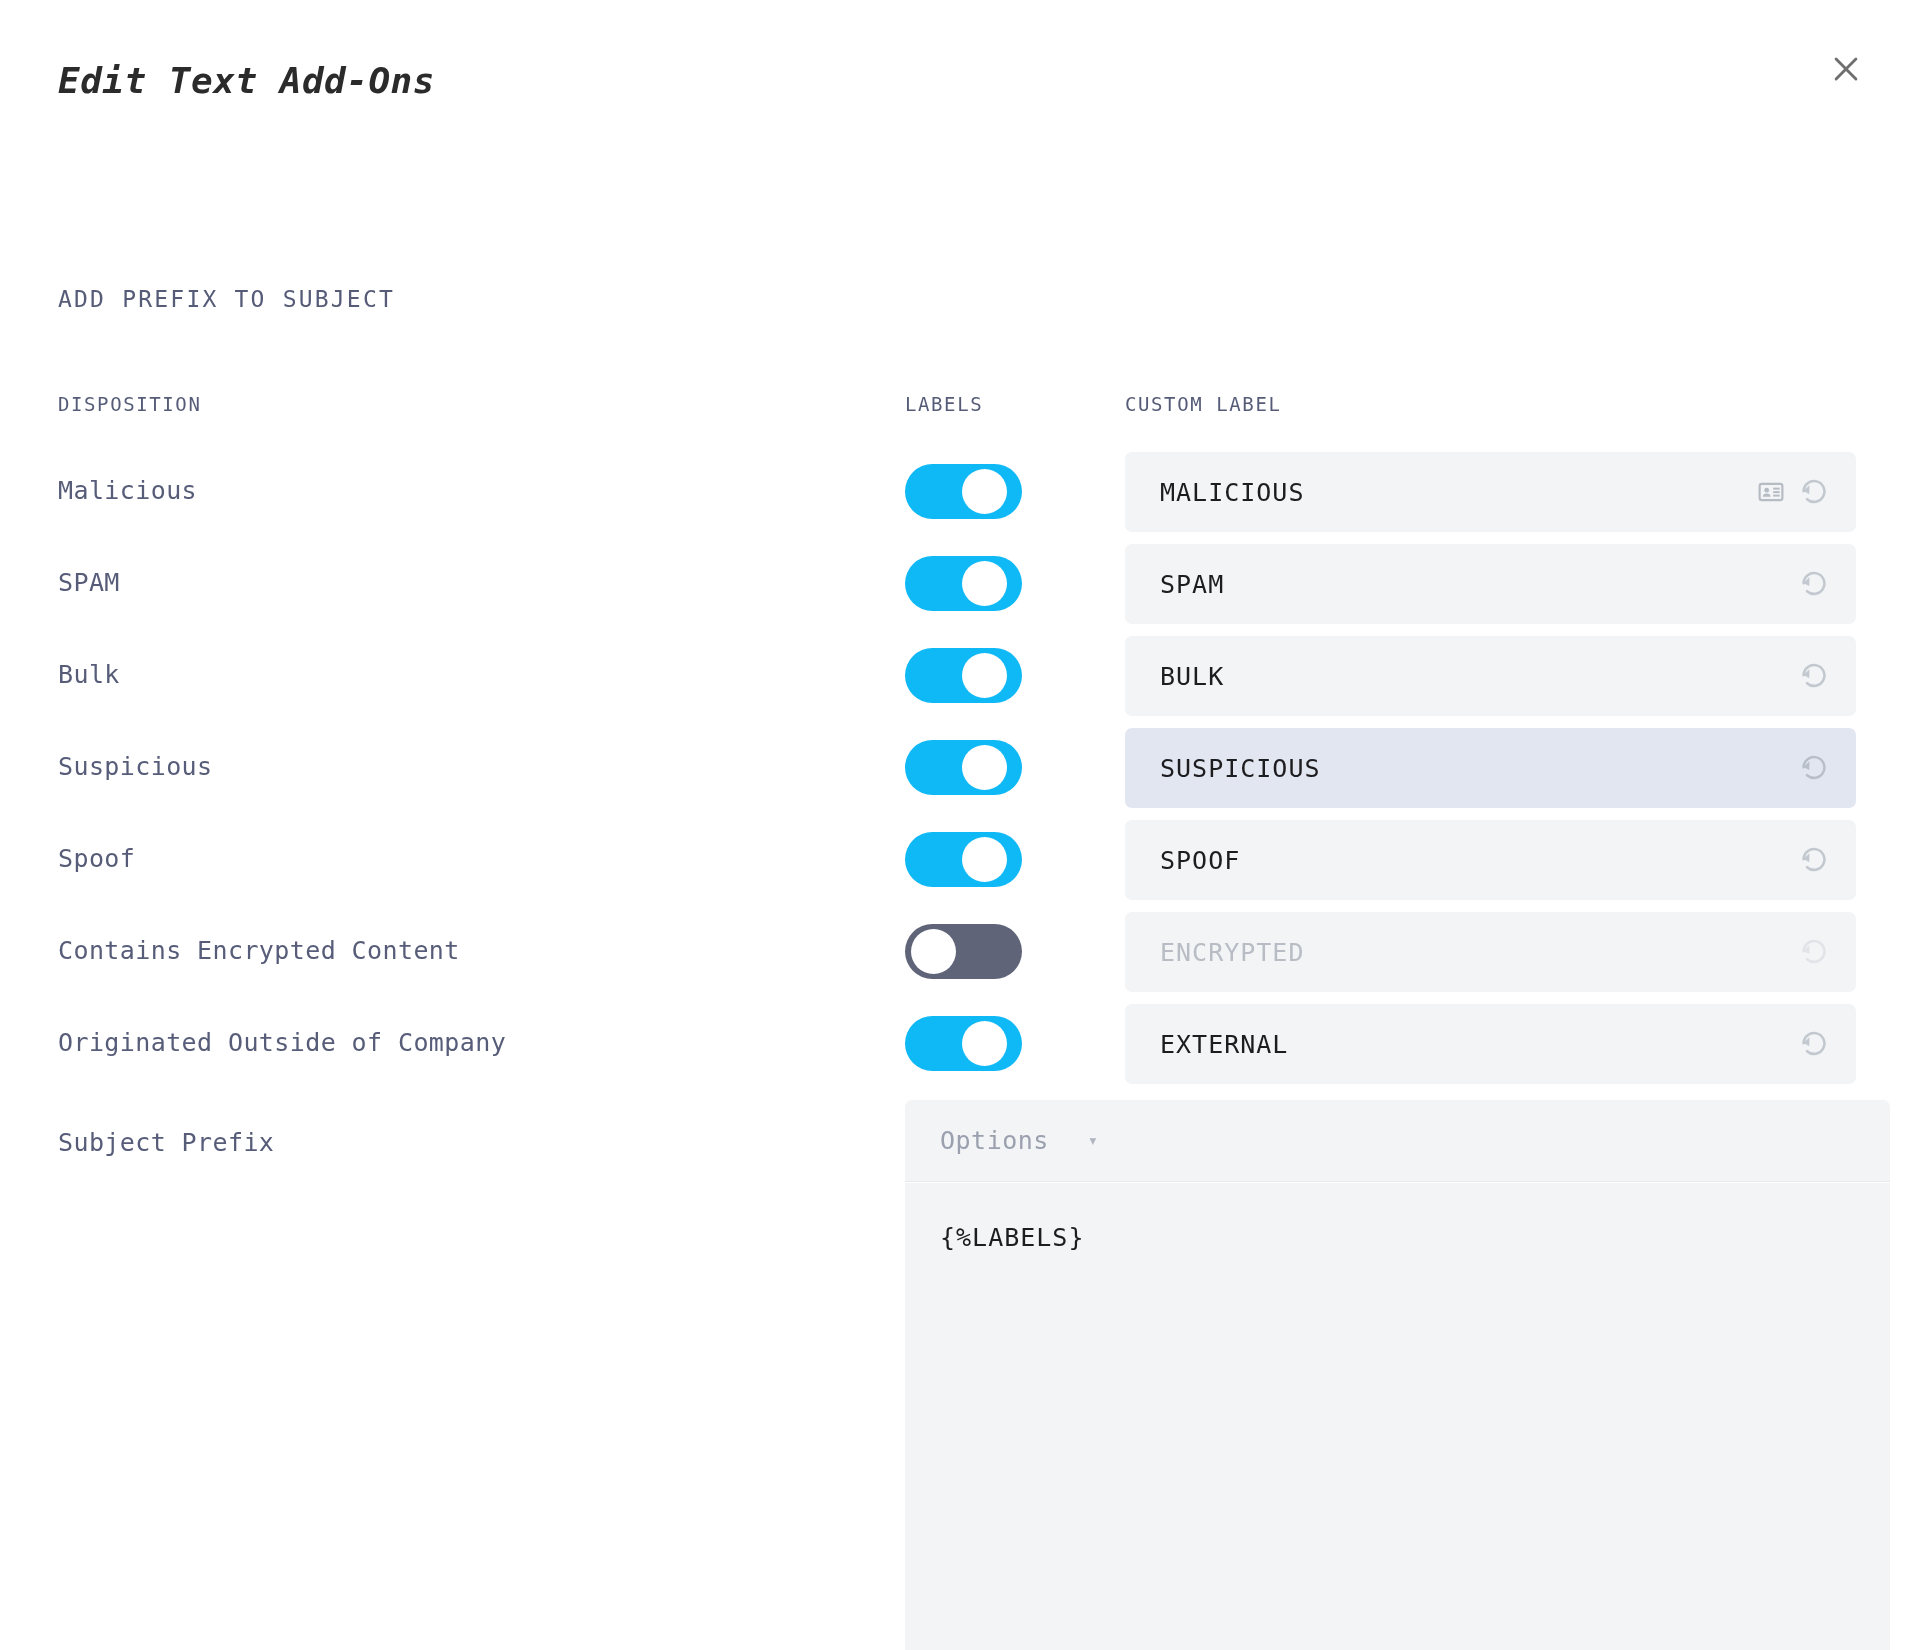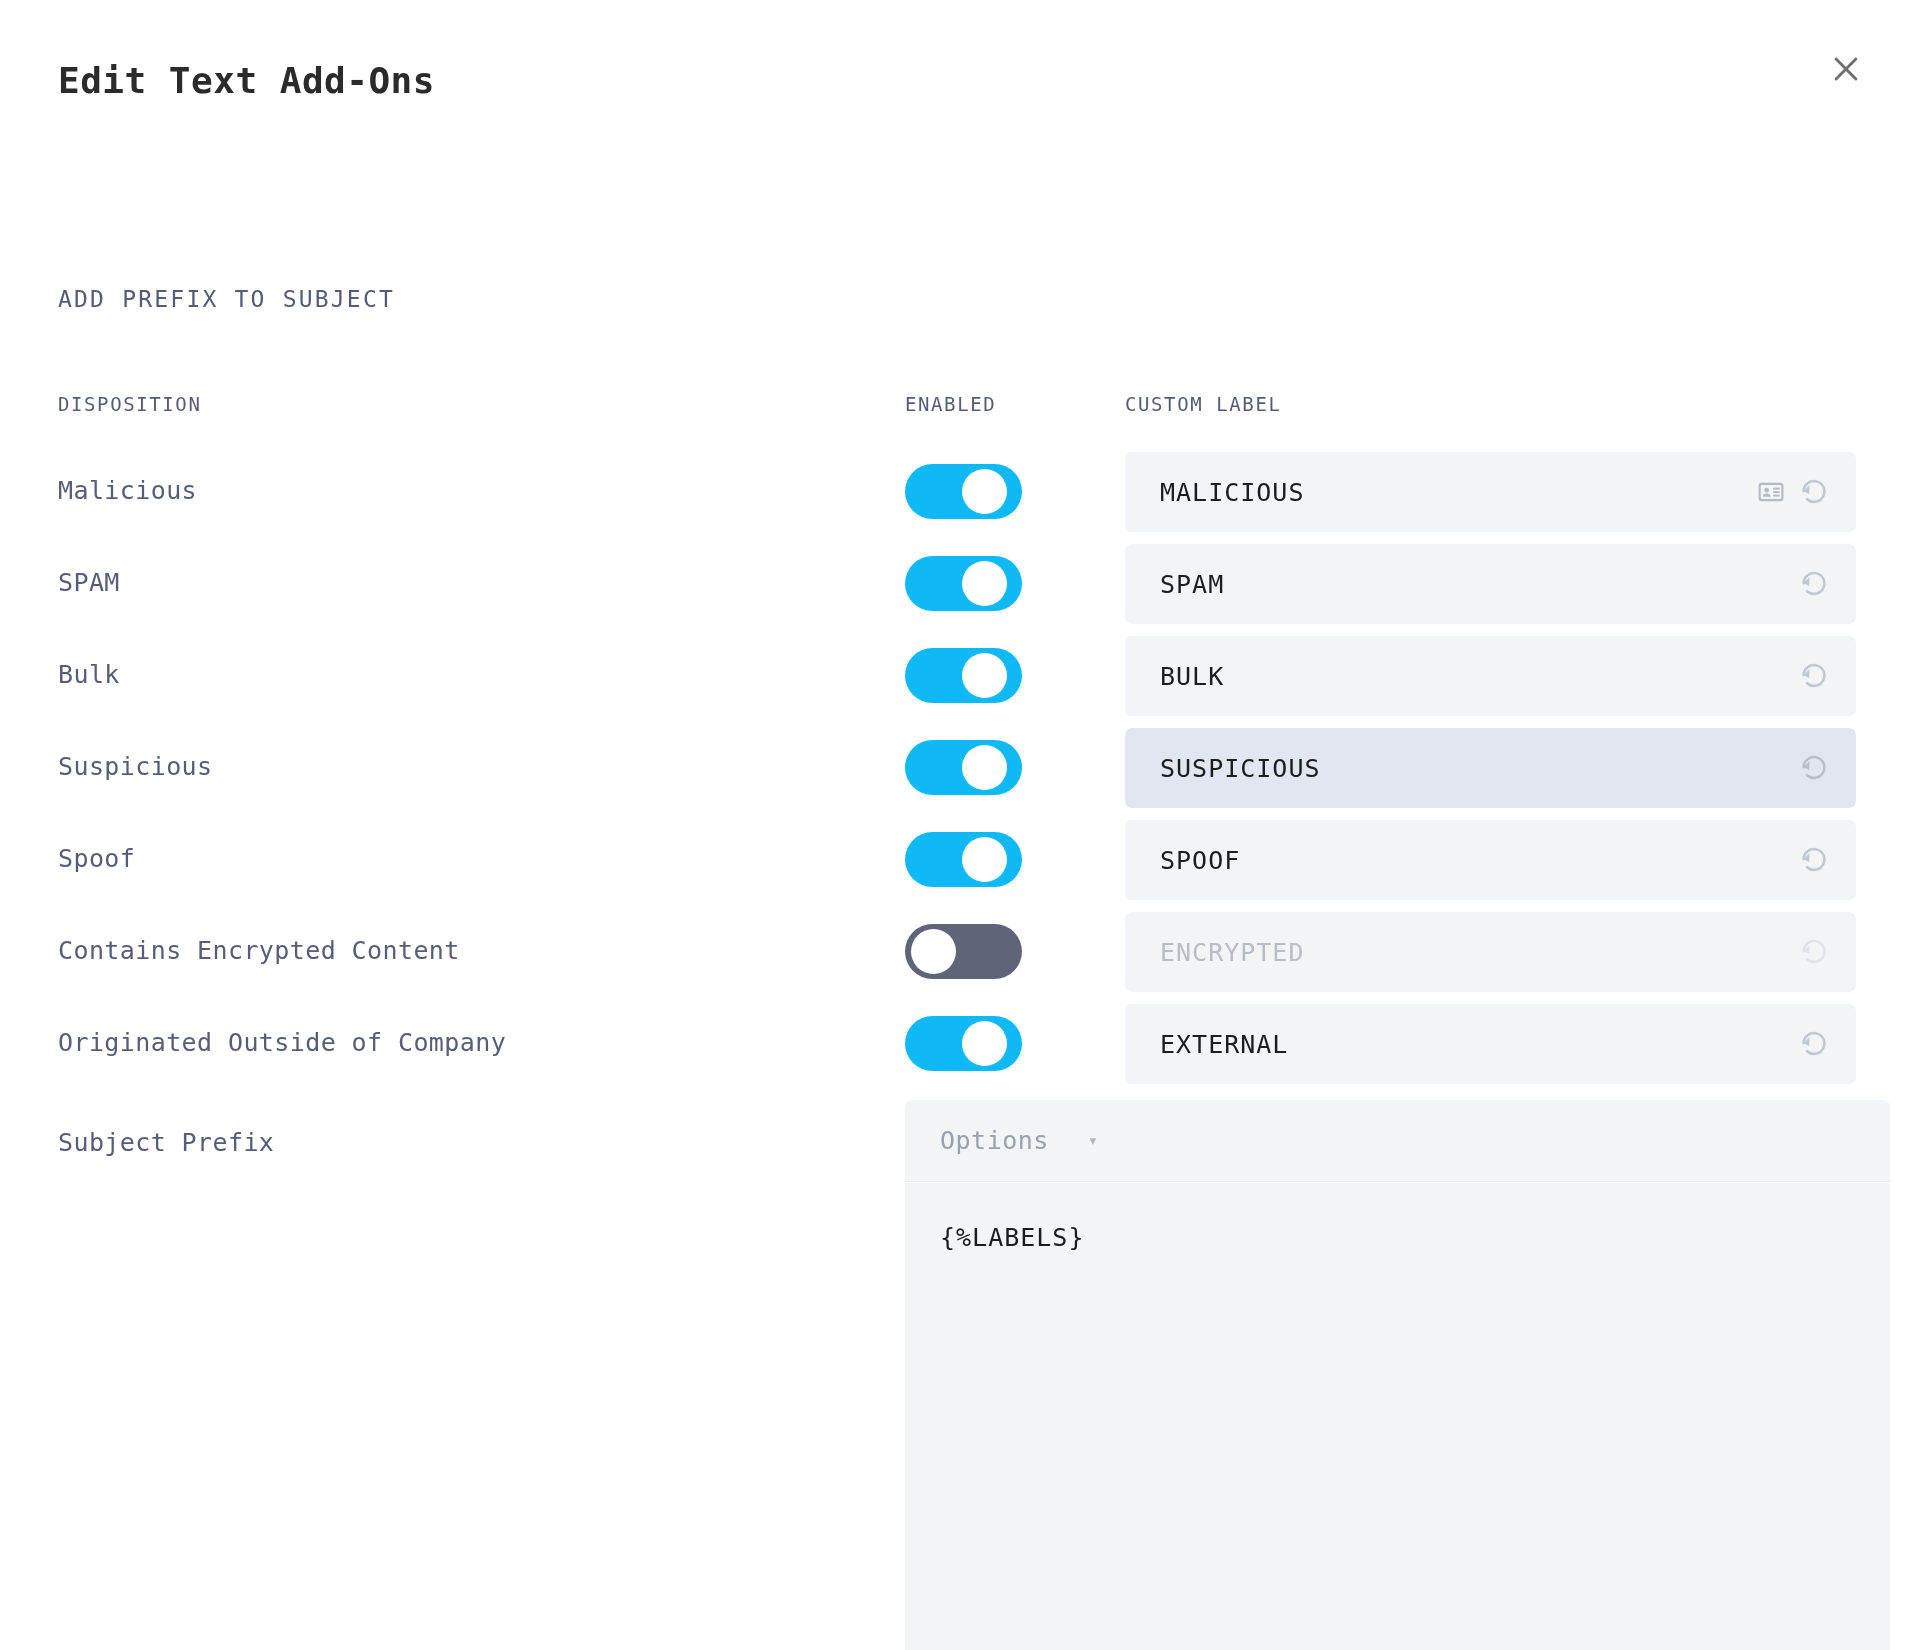--- a/index.html
+++ b/index.html
@@ -26,20 +26,21 @@
   }
   .modal-title {
     position: absolute;
     left: 58px;
     top: 60px;
     font-size: 36px;
     font-weight: bold;
     letter-spacing: 0.5px;
     color: #2b2b2b;
     white-space: nowrap;
+    font-style: italic;
   }
   .close-button {
     position: absolute;
     right: 38px;
     top: 45px;
     width: 48px;
     height: 48px;
     display: flex;
     align-items: center;
     justify-content: center;
@@ -236,21 +237,21 @@
         <line x1="5" y1="5" x2="19" y2="19"></line>
         <line x1="19" y1="5" x2="5" y2="19"></line>
       </svg>
     </span>
   </button>
 </div>
 
 <div class="section-title">ADD PREFIX TO SUBJECT</div>
 
 <div class="col-head disposition">DISPOSITION</div>
-<div class="col-head enabled">ENABLED</div>
+<div class="col-head enabled">LABELS</div>
 <div class="col-head custom">CUSTOM LABEL</div>
 
 <div class="rows">
 
   <div class="row">
     <div class="row-label">Malicious</div>
     <button class="toggle">
         <span class="knob"></span>
       </button>
     <div class="label-field">

